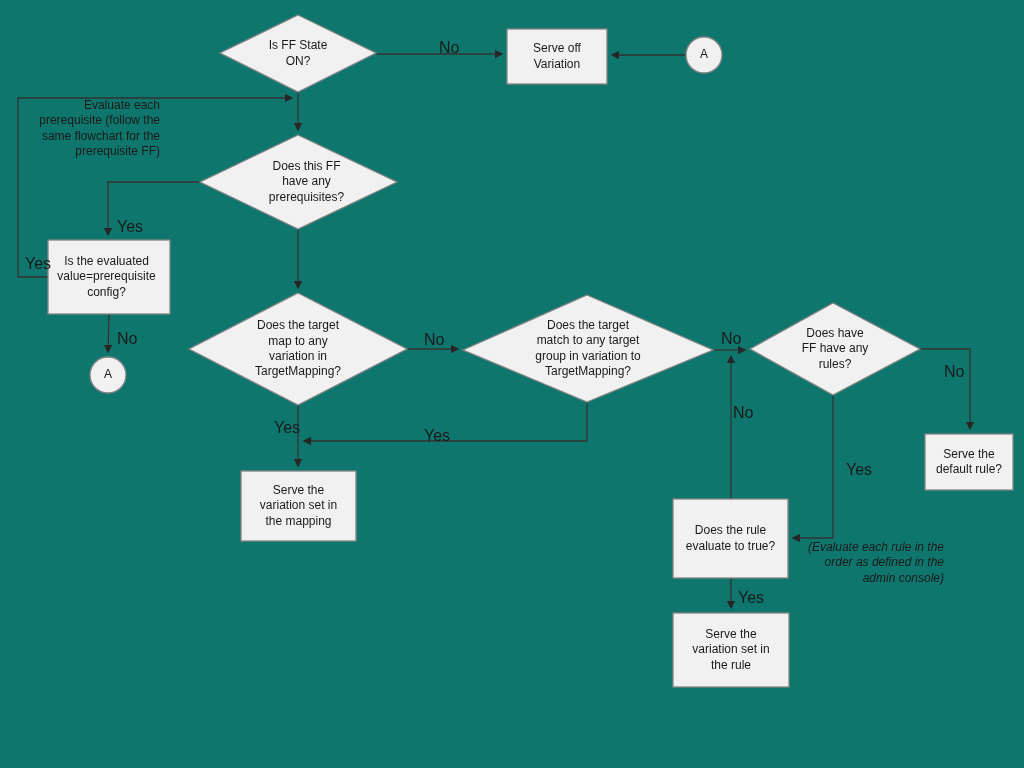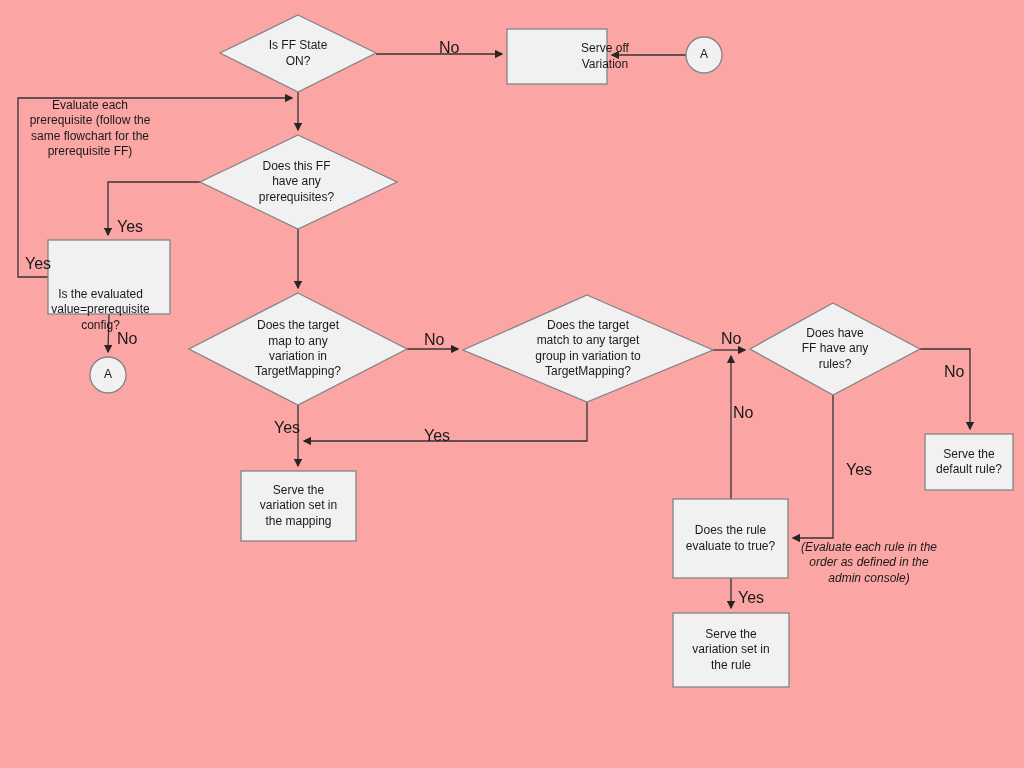--- a/index.html
+++ b/index.html
@@ -4,21 +4,21 @@
 <style>
   html, body {
     margin: 0;
     padding: 0;
     background: #ffffff;
   }
   .canvas {
     position: relative;
     width: 1024px;
     height: 768px;
-    background: #fca5a5;
+    background: #0f766e;
     font-family: "Liberation Sans", sans-serif;
     color: #1a1a1a;
     overflow: hidden;
   }
   .layer {
     position: absolute;
     left: 0;
     top: 0;
   }
   .shape {
@@ -46,21 +46,21 @@
     position: absolute;
     font-size: 16px;
     line-height: 1.2;
     white-space: nowrap;
   }
   .note {
     position: absolute;
     font-size: 12px;
     line-height: 1.28;
     white-space: pre-line;
-    text-align: center;
+    text-align: right;
   }
 </style>
 </head>
 <body>
 
 <div class="canvas">
 
   <svg class="layer" width="1024" height="768" viewBox="0 0 1024 768">
     <defs>
       <marker id="arrow" viewBox="0 0 10 10" refX="8.5" refY="5" markerWidth="6.5" markerHeight="6.5" orient="auto">
@@ -94,27 +94,27 @@
     <polygon class="shape" points="587,295 713,350 587,402 463,350"></polygon>
     <polygon class="shape" points="833,303 920,349 833,395 750,349"></polygon>
     <rect class="shape" x="925" y="434" width="88" height="56"></rect>
     <rect class="shape" x="673" y="499" width="115" height="79"></rect>
     <rect class="shape" x="673" y="613" width="116" height="74"></rect>
     <rect class="shape" x="241" y="471" width="115" height="70"></rect>
   </svg>
 
   <div class="node-label" style="left:220px;top:15px;width:156px;height:77px;">Is FF State
 ON?</div>
-  <div class="node-label" style="left:507px;top:29px;width:100px;height:55px;padding-left:48px;">Serve off
+  <div class="node-label" style="left:507px;top:29px;width:100px;height:55px;">Serve off
 Variation</div>
   <div class="node-label" style="left:686px;top:37px;width:36px;height:36px;">A</div>
-  <div class="node-label" style="left:198px;top:135px;width:197px;height:94px;text-align:center;">Does this FF
+  <div class="node-label" style="left:208px;top:135px;width:197px;height:94px;text-align:center;">Does this FF
 have any
 prerequisites?</div>
-  <div class="node-label" style="left:42px;top:240px;width:117px;height:74px;margin-top:33px;">Is the evaluated
+  <div class="node-label" style="left:48px;top:240px;width:117px;height:74px;">Is the evaluated
 value=prerequisite
 config?</div>
   <div class="node-label" style="left:90px;top:357px;width:36px;height:36px;">A</div>
   <div class="node-label" style="left:189px;top:293px;width:218px;height:112px;">Does the target
 map to any
 variation in
 TargetMapping?</div>
   <div class="node-label" style="left:463px;top:295px;width:250px;height:107px;">Does the target
 match to any target
 group in variation to

